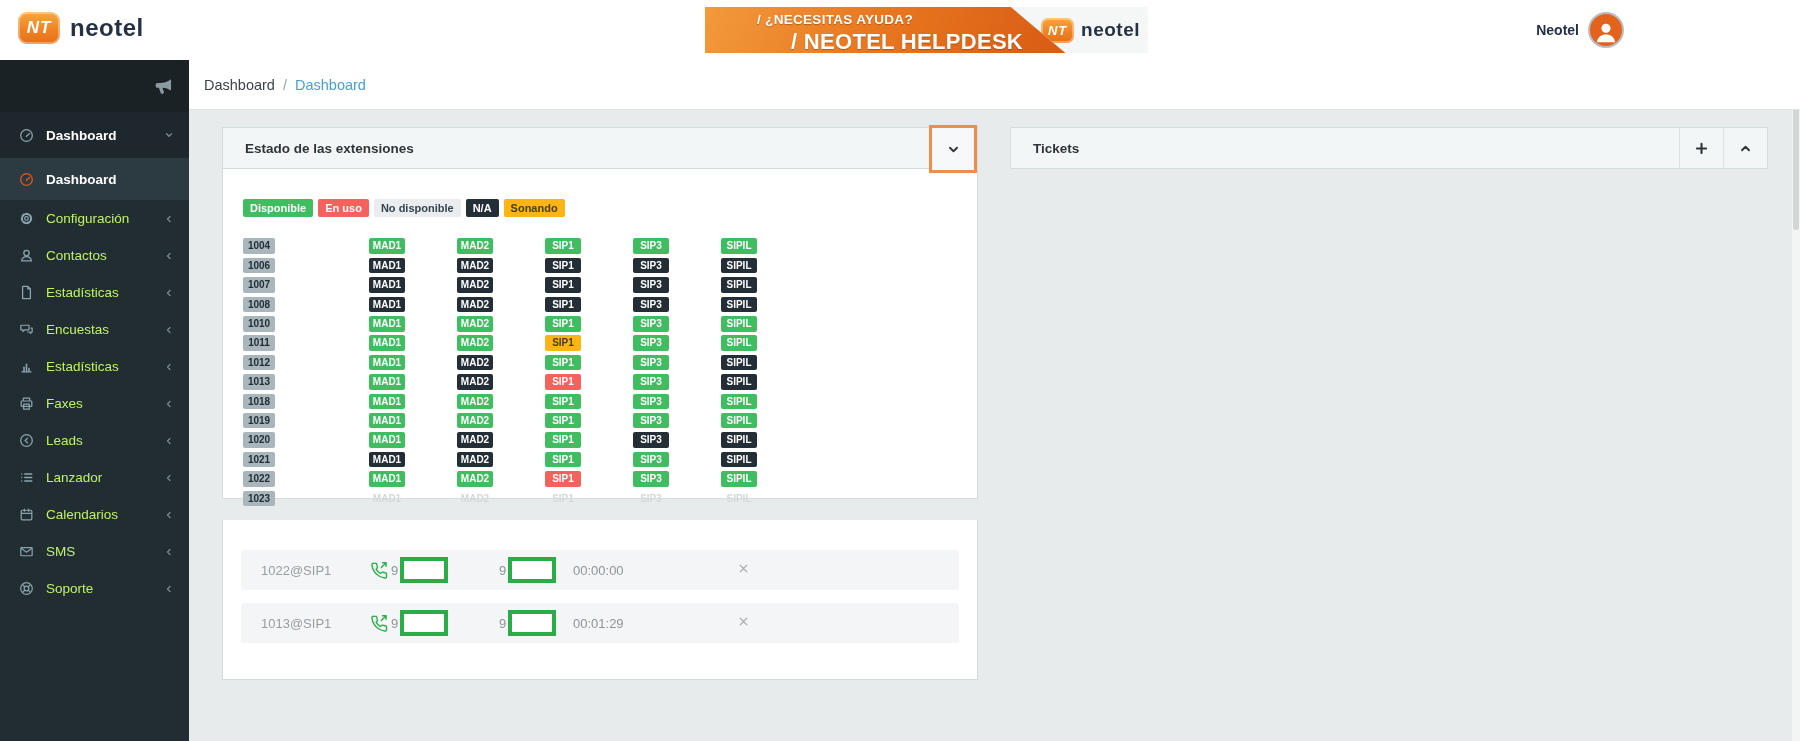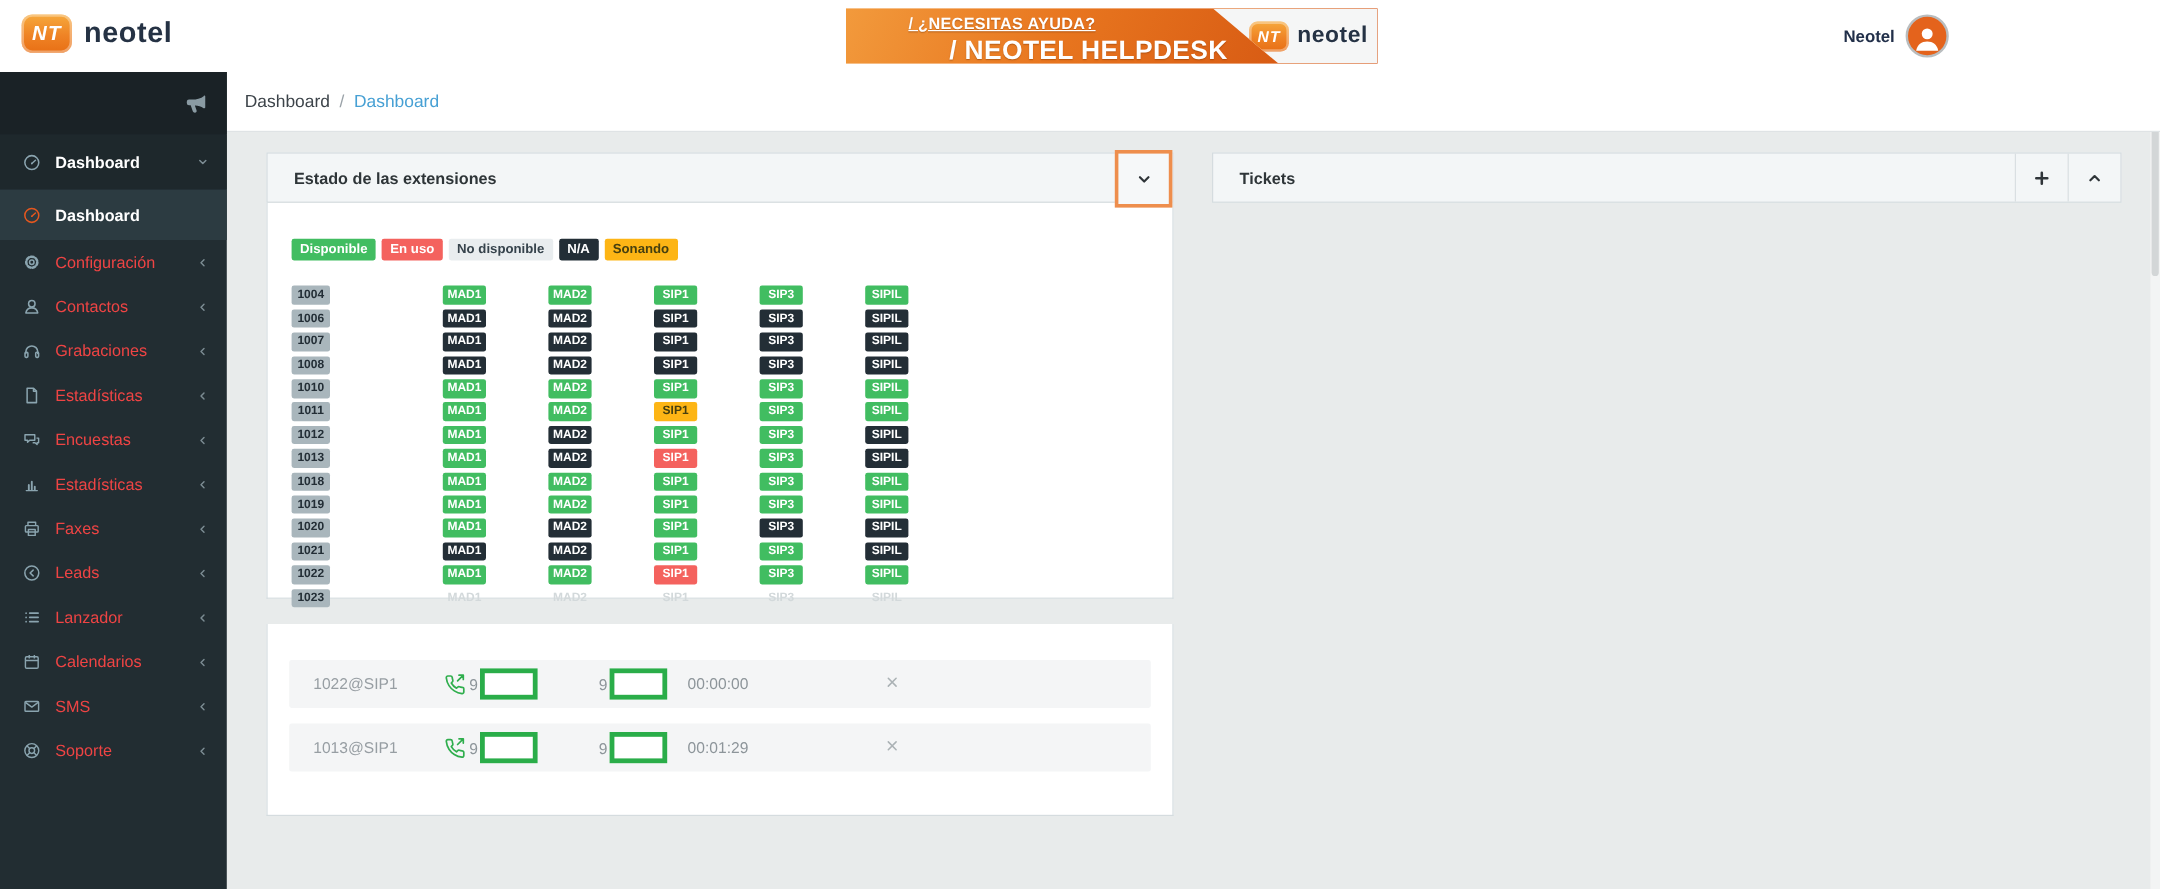--- a/index.html
+++ b/index.html
@@ -12,21 +12,21 @@
   .nt-badge { width:42px; height:32px; border-radius:9px; background:linear-gradient(180deg,#f6a93c 0%,#ef8325 55%,#e86f15 100%);
               display:flex; align-items:center; justify-content:center; color:#fff; font-weight:bold; font-style:italic;
               font-size:17px; letter-spacing:1px; box-shadow:inset 0 0 0 2px rgba(255,255,255,.35); }
   .wordmark { font-size:24px; font-weight:bold; color:#253244; letter-spacing:.5px; }
   .nt-badge.small { width:33px; height:25px; font-size:13px; border-radius:7px; }
   .wordmark.small { font-size:19px; }
 
   .helpdesk-banner { position:absolute; left:705px; top:7px; width:443px; height:46px; cursor:pointer;
       background:linear-gradient(115deg,#f29a3c 0%,#e8761f 40%,#d1500f 100%); overflow:hidden; }
   .hb-line1 { position:absolute; left:52px; top:5px; color:#fff; font-weight:bold; font-size:13.5px; letter-spacing:.3px;
-      text-shadow:0 1px 1px rgba(120,50,0,.45);text-decoration:underline; }
+      text-shadow:0 1px 1px rgba(120,50,0,.45); }
   .hb-line2 { position:absolute; left:86px; top:22px; color:#fff; font-weight:bold; font-size:22px; letter-spacing:.3px;
       text-shadow:0 1px 1px rgba(120,50,0,.45); }
   .hb-wedge { position:absolute; right:0; top:0; width:140px; height:46px; background:#f5f6f6;
       clip-path:polygon(2% 0, 100% 0, 100% 100%, 41% 100%); display:flex; align-items:center; justify-content:flex-end;
       gap:7px; padding-right:8px; }
 
   .user-area { position:absolute; right:28px; top:12px; display:flex; align-items:center; gap:9px; cursor:pointer; }
   .user-name { font-size:14px; font-weight:bold; color:#22304a; }
   .avatar { width:36px; height:36px; border-radius:50%; background:#e4631c; border:2px solid #b9bdbf;
       display:flex; align-items:center; justify-content:center; overflow:hidden; }
@@ -34,21 +34,21 @@
 
   
   .sidebar { position:absolute; left:0; top:60px; width:189px; height:681px; background:#222d32; z-index:4; }
   .side-top { height:52px; background:#1a2226; position:relative; }
   .side-top .hand { position:absolute; right:12px; top:13px; width:26px; height:26px; color:#8a9ba3; }
   .side-parent { height:46px; display:flex; align-items:center; padding:0 14px 0 18px; cursor:pointer; background:#1e282c; }
   .side-sub { height:42px; display:flex; align-items:center; padding:0 14px 0 18px; cursor:pointer; background:#2c3b41; }
   .side-item { height:37px; display:flex; align-items:center; padding:0 14px 0 18px; cursor:pointer; }
   .s-icon { width:17px; height:17px; color:#8aa4af; flex:0 0 17px; }
   .side-sub .s-icon { color:#e4571f; }
-  .s-label { margin-left:11px; font-size:13.5px; color:#ef4444; flex:1; }
+  .s-label { margin-left:11px; font-size:13.5px; color:#bef264; flex:1; }
   .side-parent .s-label, .side-sub .s-label { color:#fff; font-weight:bold; }
   .s-chev { width:12px; height:12px; color:#7b8b92; }
 
   
   .breadcrumb-bar { position:absolute; left:189px; top:60px; width:1611px; height:50px; background:#fff;
       border-bottom:1px solid #dfe3e5; display:flex; align-items:center; padding-left:15px; gap:8px; z-index:3; }
   .bc-root { font-size:14.5px; color:#3d444a; cursor:pointer; }
   .bc-sep { font-size:14.5px; color:#9aa2a8; }
   .bc-cur { font-size:14.5px; color:#47a0d4; }
 
@@ -300,29 +300,20 @@
         <div class="side-item">
           <svg class="s-icon">
             <use href="#i-user"></use>
           </svg>
           <span class="s-label">Contactos</span>
           <svg class="s-chev">
             <use href="#i-chevl"></use>
           </svg>
         </div>
 
-        <div class="side-item">
-          <svg class="s-icon">
-            <use href="#i-head"></use>
-          </svg>
-          <span class="s-label">Grabaciones</span>
-          <svg class="s-chev">
-            <use href="#i-chevl"></use>
-          </svg>
-        </div>
 
         <div class="side-item">
           <svg class="s-icon">
             <use href="#i-file"></use>
           </svg>
           <span class="s-label">Estadísticas</span>
           <svg class="s-chev">
             <use href="#i-chevl"></use>
           </svg>
         </div>

